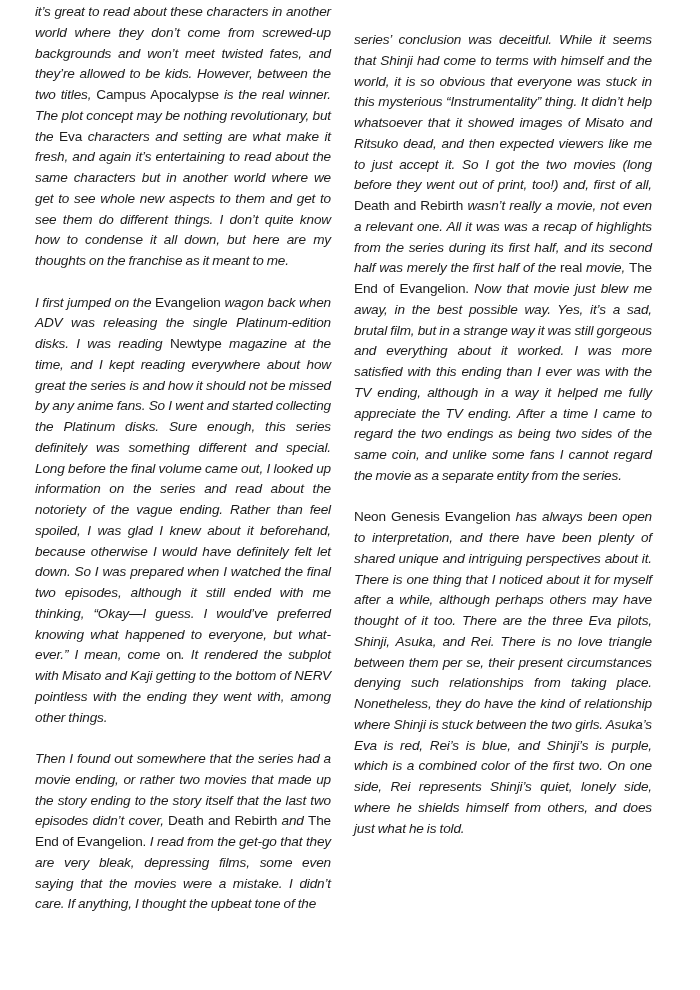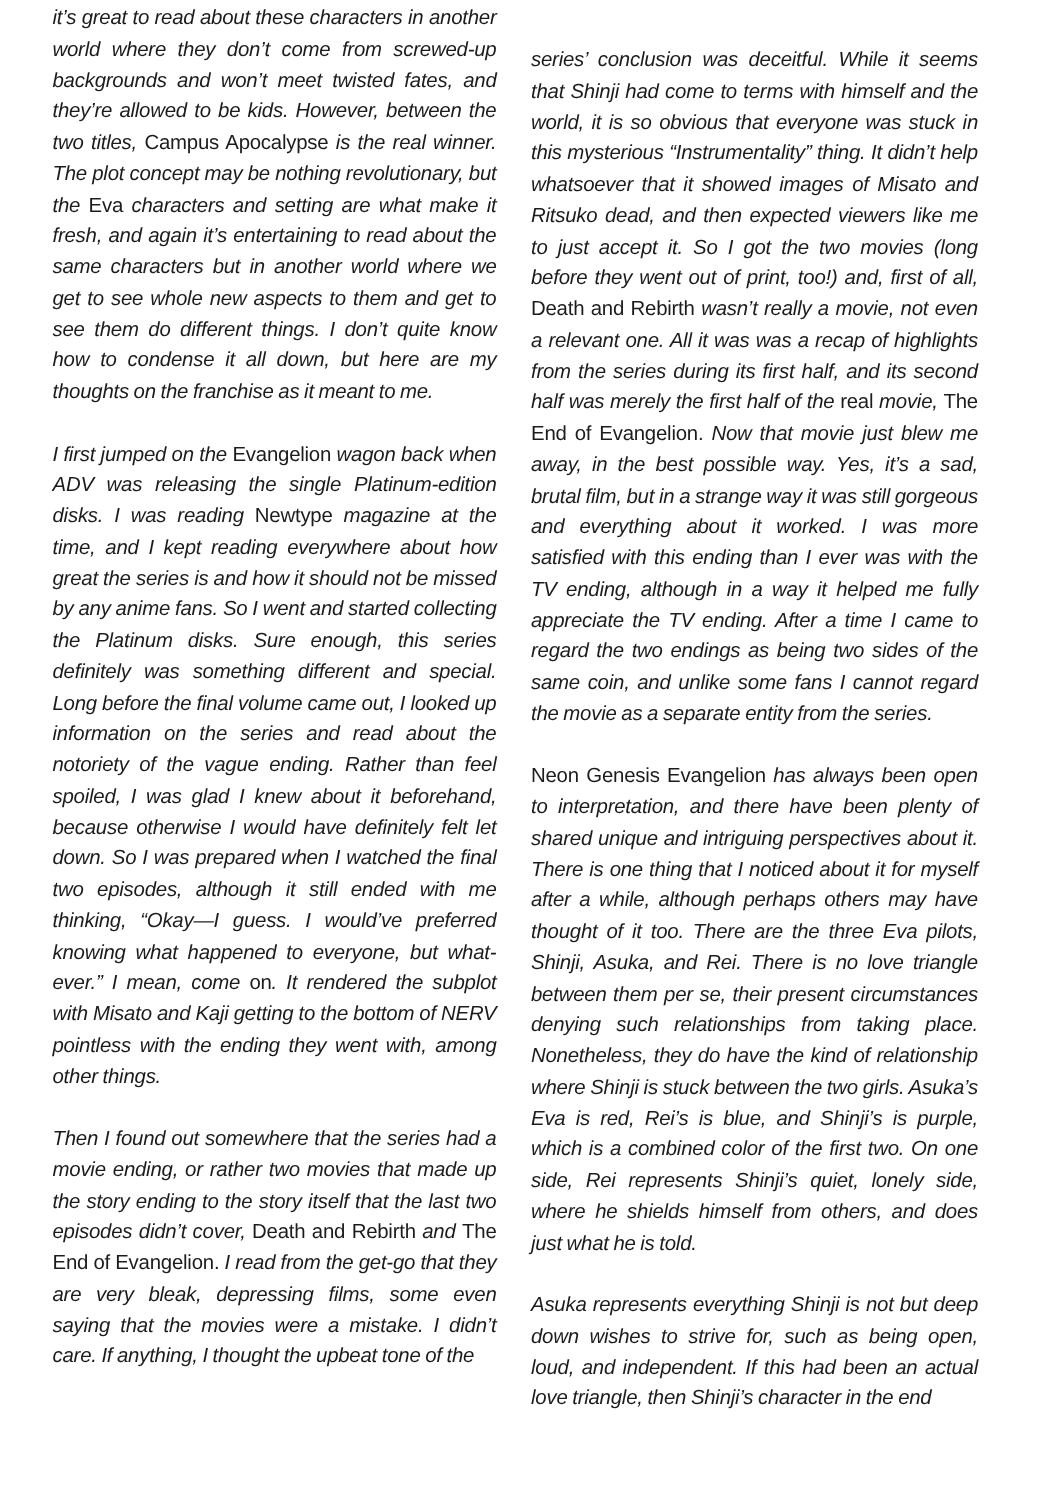--- a/index.html
+++ b/index.html
@@ -29,15 +29,14 @@
 
 <div class="page">
   <div class="col left">
       <p class="para"><span class="it">it’s great to read about these characters in another world where they don’t come from screwed-up backgrounds and won’t meet twisted fates, and they’re allowed to be kids. However, between the two titles, </span><span class="rm">Campus Apocalypse</span><span class="it"> is the real winner. The plot concept may be nothing revolutionary, but the </span><span class="rm">Eva</span><span class="it"> characters and setting are what make it fresh, and again it’s entertaining to read about the same characters but in another world where we get to see whole new aspects to them and get to see them do different things. I don’t quite know how to condense it all down, but here are my thoughts on the franchise as it meant to me.</span></p>
       <p class="para"><span class="it">I first jumped on the </span><span class="rm">Evangelion</span><span class="it"> wagon back when ADV was releasing the single Platinum-edition disks. I was reading </span><span class="rm">Newtype</span><span class="it"> magazine at the time, and I kept reading everywhere about how great the series is and how it should not be missed by any anime fans. So I went and started collect­ing the Platinum disks. Sure enough, this series definitely was something different and special. Long before the final volume came out, I looked up information on the series and read about the notoriety of the vague ending. Rather than feel spoiled, I was glad I knew about it beforehand, because otherwise I would have definitely felt let down. So I was prepared when I watched the final two episodes, although it still ended with me thinking, “Okay—I guess. I would’ve preferred knowing what happened to everyone, but what­ever.” I mean, come </span><span class="rm">on</span><span class="it">. It rendered the subplot with Misato and Kaji getting to the bottom of NERV pointless with the ending they went with, among other things.</span></p>
       <p class="para"><span class="it">Then I found out somewhere that the series had a movie ending, or rather two movies that made up the story ending to the story itself that the last two episodes didn’t cover, </span><span class="rm">Death and Rebirth</span><span class="it"> and </span><span class="rm">The End of Evangelion.</span><span class="it"> I read from the get-go that they are very bleak, depressing films, some even saying that the movies were a mistake. I didn’t care. If anything, I thought the upbeat tone of the</span></p>
     </div>
   <div class="col right">
       <p class="para"><span class="it">series’ conclusion was deceitful. While it seems that Shinji had come to terms with himself and the world, it is so obvious that everyone was stuck in this mysterious “Instrumentality” thing. It didn’t help whatsoever that it showed images of Misato and Ritsuko dead, and then expected viewers like me to just accept it. So I got the two movies (long before they went out of print, too!) and, first of all, </span><span class="rm">Death and Rebirth</span><span class="it"> wasn’t really a movie, not even a relevant one. All it was was a recap of highlights from the series during its first half, and its second half was merely the first half of the </span><span class="rm">real</span><span class="it"> movie, </span><span class="rm">The End of Evangelion.</span><span class="it"> Now that movie just blew me away, in the best possible way. Yes, it’s a sad, brutal film, but in a strange way it was still gor­geous and everything about it worked. I was more satisfied with this ending than I ever was with the TV ending, although in a way it helped me fully appreciate the TV ending. After a time I came to regard the two endings as being two sides of the same coin, and unlike some fans I cannot regard the movie as a separate entity from the series.</span></p>
       <p class="para"><span class="rm">Neon Genesis Evangelion</span><span class="it"> has always been open to interpretation, and there have been plenty of shared unique and intriguing perspectives about it. There is one thing that I noticed about it for myself after a while, although perhaps others may have thought of it too. There are the three Eva pilots, Shinji, Asuka, and Rei. There is no love triangle between them per se, their present cir­cumstances denying such relationships from tak­ing place. Nonetheless, they do have the kind of relationship where Shinji is stuck between the two girls. Asuka’s Eva is red, Rei’s is blue, and Shinji’s is purple, which is a combined color of the first two. On one side, Rei represents Shinji’s quiet, lonely side, where he shields himself from others, and does just what he is told.</span></p>
-      <p class="para"><span class="it">Asuka represents everything Shinji is not but deep down wishes to strive for, such as being open, loud, and independent. If this had been an actual love triangle, then Shinji’s character in the end</span></p>
     </div>
 </div>
 
 </body></html>

